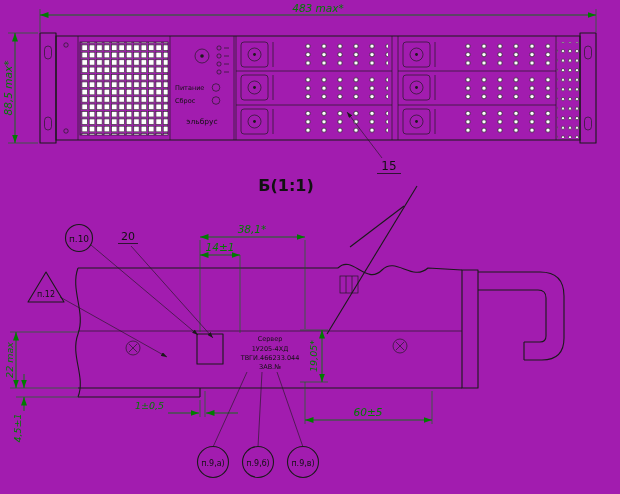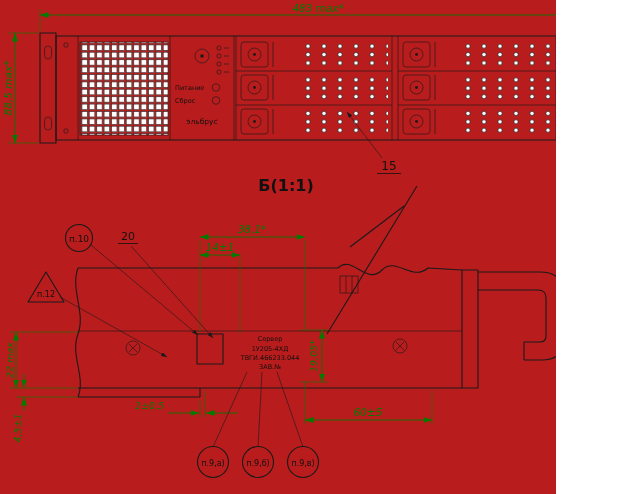--- a/index.html
+++ b/index.html
@@ -1,16 +1,16 @@
 <!DOCTYPE html>
 <html><head>
 <meta charset="utf-8">
 <style>
   html,body{margin:0;padding:0;background:#fff;}
-  .wrap{width:556px;height:494px;position:relative;background:#b91c1c;overflow:hidden;}
+  .wrap{width:620px;height:494px;position:relative;background:#a21caf;overflow:hidden;}
   svg{display:block;}
   text{font-family:"DejaVu Sans",sans-serif;}
   .dt{fill:#007c00;font-size:10.5px;font-style:italic;}
   .dts{fill:#007c00;font-size:9.5px;font-style:italic;}
   .bt{fill:#111111;}
   .ol{stroke:#1a1a1a;stroke-width:1.1;fill:none;stroke-linejoin:round;}
   .tl{stroke:#1a1a1a;stroke-width:0.65;fill:none;}
   .gl{stroke:#007c00;stroke-width:0.85;fill:none;}
   .ge{stroke:#007c00;stroke-width:0.6;fill:none;}
   .ldr{stroke:#1a1a1a;stroke-width:0.6;fill:none;}

